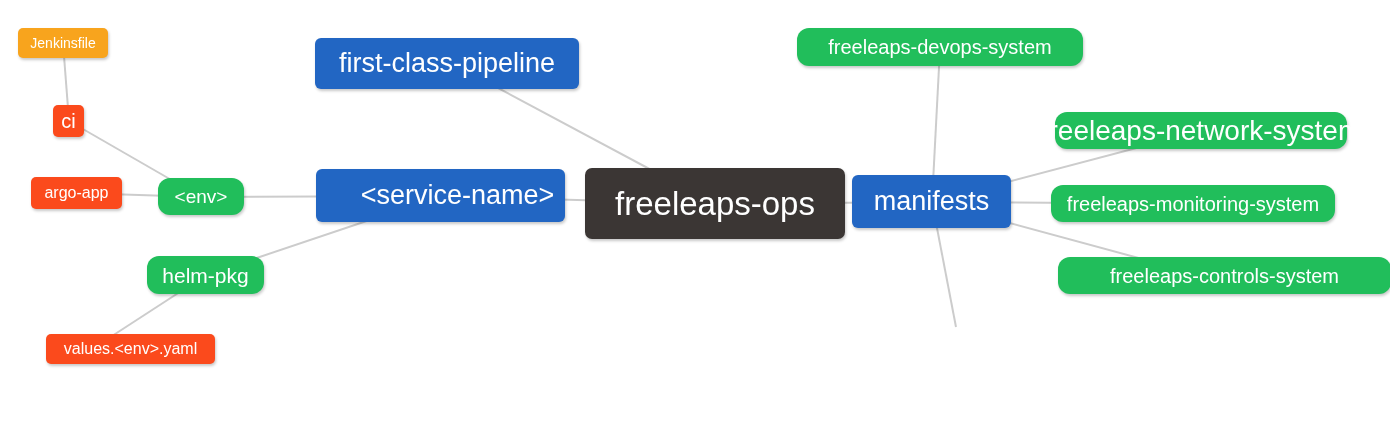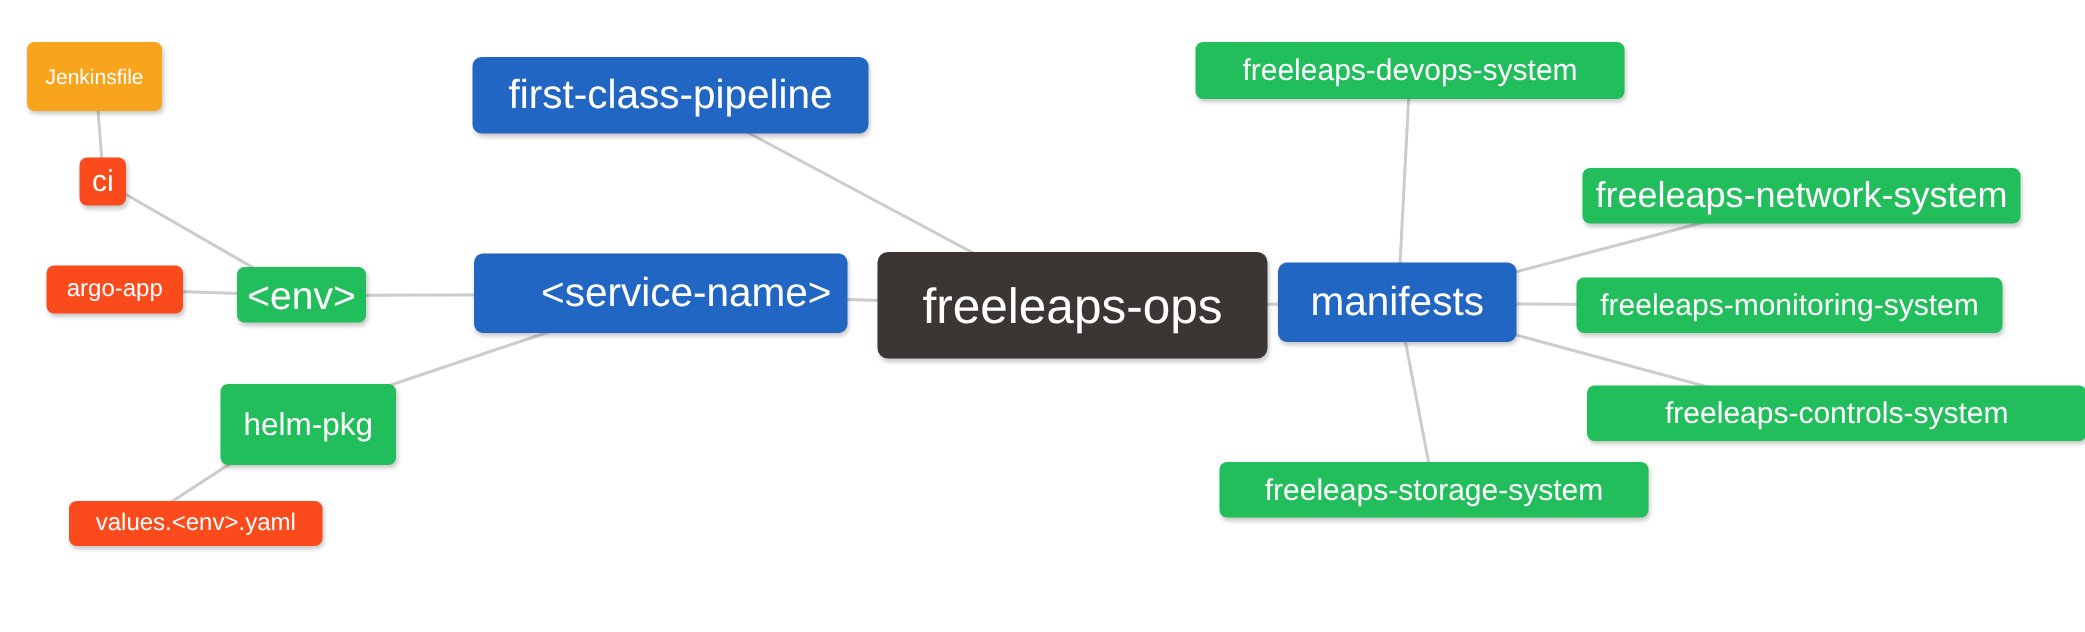--- a/index.html
+++ b/index.html
@@ -33,21 +33,21 @@
     justify-content: center;
     box-sizing: border-box;
     color: var(--text, #fff);
     border-radius: 5px;
     white-space: nowrap;
     box-shadow: 1px 2px 3px rgba(0,0,0,0.22);
     cursor: pointer;
     line-height: 1;
   }
   .node.blue   { background: var(--blue,   #2266c3); border-radius: 6px; }
-  .node.green  { background: var(--green,  #21be5b); }
+  .node.green  { background: var(--green,  #21be5b); border-radius: 12px; }
   .node.orange { background: var(--orange, #f8a41d); }
   .node.red    { background: var(--red_orange, #fb4a1c); }
   .node.dark   { background: var(--dark,   #3b3634); border-radius: 7px; }
 </style>
 </head>
 <body>
 
 <div class="canvas">
 
   <svg class="edges" viewBox="0 0 1390 421" xmlns="http://www.w3.org/2000/svg">
@@ -60,29 +60,28 @@
     <line x1="441" y1="196" x2="715" y2="204"></line>
     <line x1="453" y1="64" x2="715" y2="204"></line>
     <line x1="715" y1="204" x2="932" y2="202"></line>
     <line x1="932" y1="202" x2="940" y2="48"></line>
     <line x1="932" y1="202" x2="1201" y2="131"></line>
     <line x1="932" y1="202" x2="1213" y2="204"></line>
     <line x1="932" y1="202" x2="1205" y2="276"></line>
     <line x1="932" y1="202" x2="956" y2="327"></line>
   </svg>
 
-  <div class="node orange" style="left:18px;   top:28px;  width:90px;  height:46px; font-size:14px;">Jenkinsfile</div>
+  <div class="node orange" style="left:18px;   top:28px;  width:90px;  height:30px; font-size:14px;">Jenkinsfile</div>
   <div class="node red" style="left:53px;   top:105px; width:31px;  height:32px; font-size:20px;">ci</div>
   <div class="node red" style="left:31px;   top:177px; width:91px;  height:32px; font-size:16px;">argo-app</div>
-  <div class="node green" style="left:158px;  top:178px; width:86px;  height:37px; font-size:26px;">&lt;env&gt;</div>
-  <div class="node green" style="left:147px;  top:256px; width:117px; height:54px; font-size:21px;">helm-pkg</div>
+  <div class="node green" style="left:158px;  top:178px; width:86px;  height:37px; font-size:19px;">&lt;env&gt;</div>
+  <div class="node green" style="left:147px;  top:256px; width:117px; height:38px; font-size:21px;">helm-pkg</div>
   <div class="node red" style="left:7px;    top:334px; width:169px; height:30px; font-size:16px;margin-left:39px;">values.&lt;env&gt;.yaml</div>
   <div class="node blue" style="left:315px;  top:38px;  width:264px; height:51px; font-size:27px;">first-class-pipeline</div>
   <div class="node blue" style="left:316px;  top:169px; width:249px; height:53px; font-size:27px;padding-left:34px;">&lt;service-name&gt;</div>
   <div class="node dark" style="left:585px;  top:168px; width:260px; height:71px; font-size:33px;">freeleaps-ops</div>
   <div class="node blue" style="left:852px;  top:175px; width:159px; height:53px; font-size:27px;text-align:center;">manifests</div>
   <div class="node green" style="left:797px;  top:28px;  width:286px; height:38px; font-size:20px;">freeleaps-devops-system</div>
-  <div class="node green" style="left:1055px; top:112px; width:292px; height:37px; font-size:24px;">freeleaps-network-system</div>
+  <div class="node green" style="left:1055px; top:112px; width:292px; height:37px; font-size:28px;">freeleaps-network-system</div>
   <div class="node green" style="left:1051px; top:185px; width:284px; height:37px; font-size:20px;">freeleaps-monitoring-system</div>
   <div class="node green" style="left:1058px; top:257px; width:333px; height:37px; font-size:20px;">freeleaps-controls-system</div>
-  <div class="node green" style="left:813px;  top:308px; width:286px; height:37px; font-size:20px;">freeleaps-storage-system</div>
 
 </div>
 
 </body></html>

